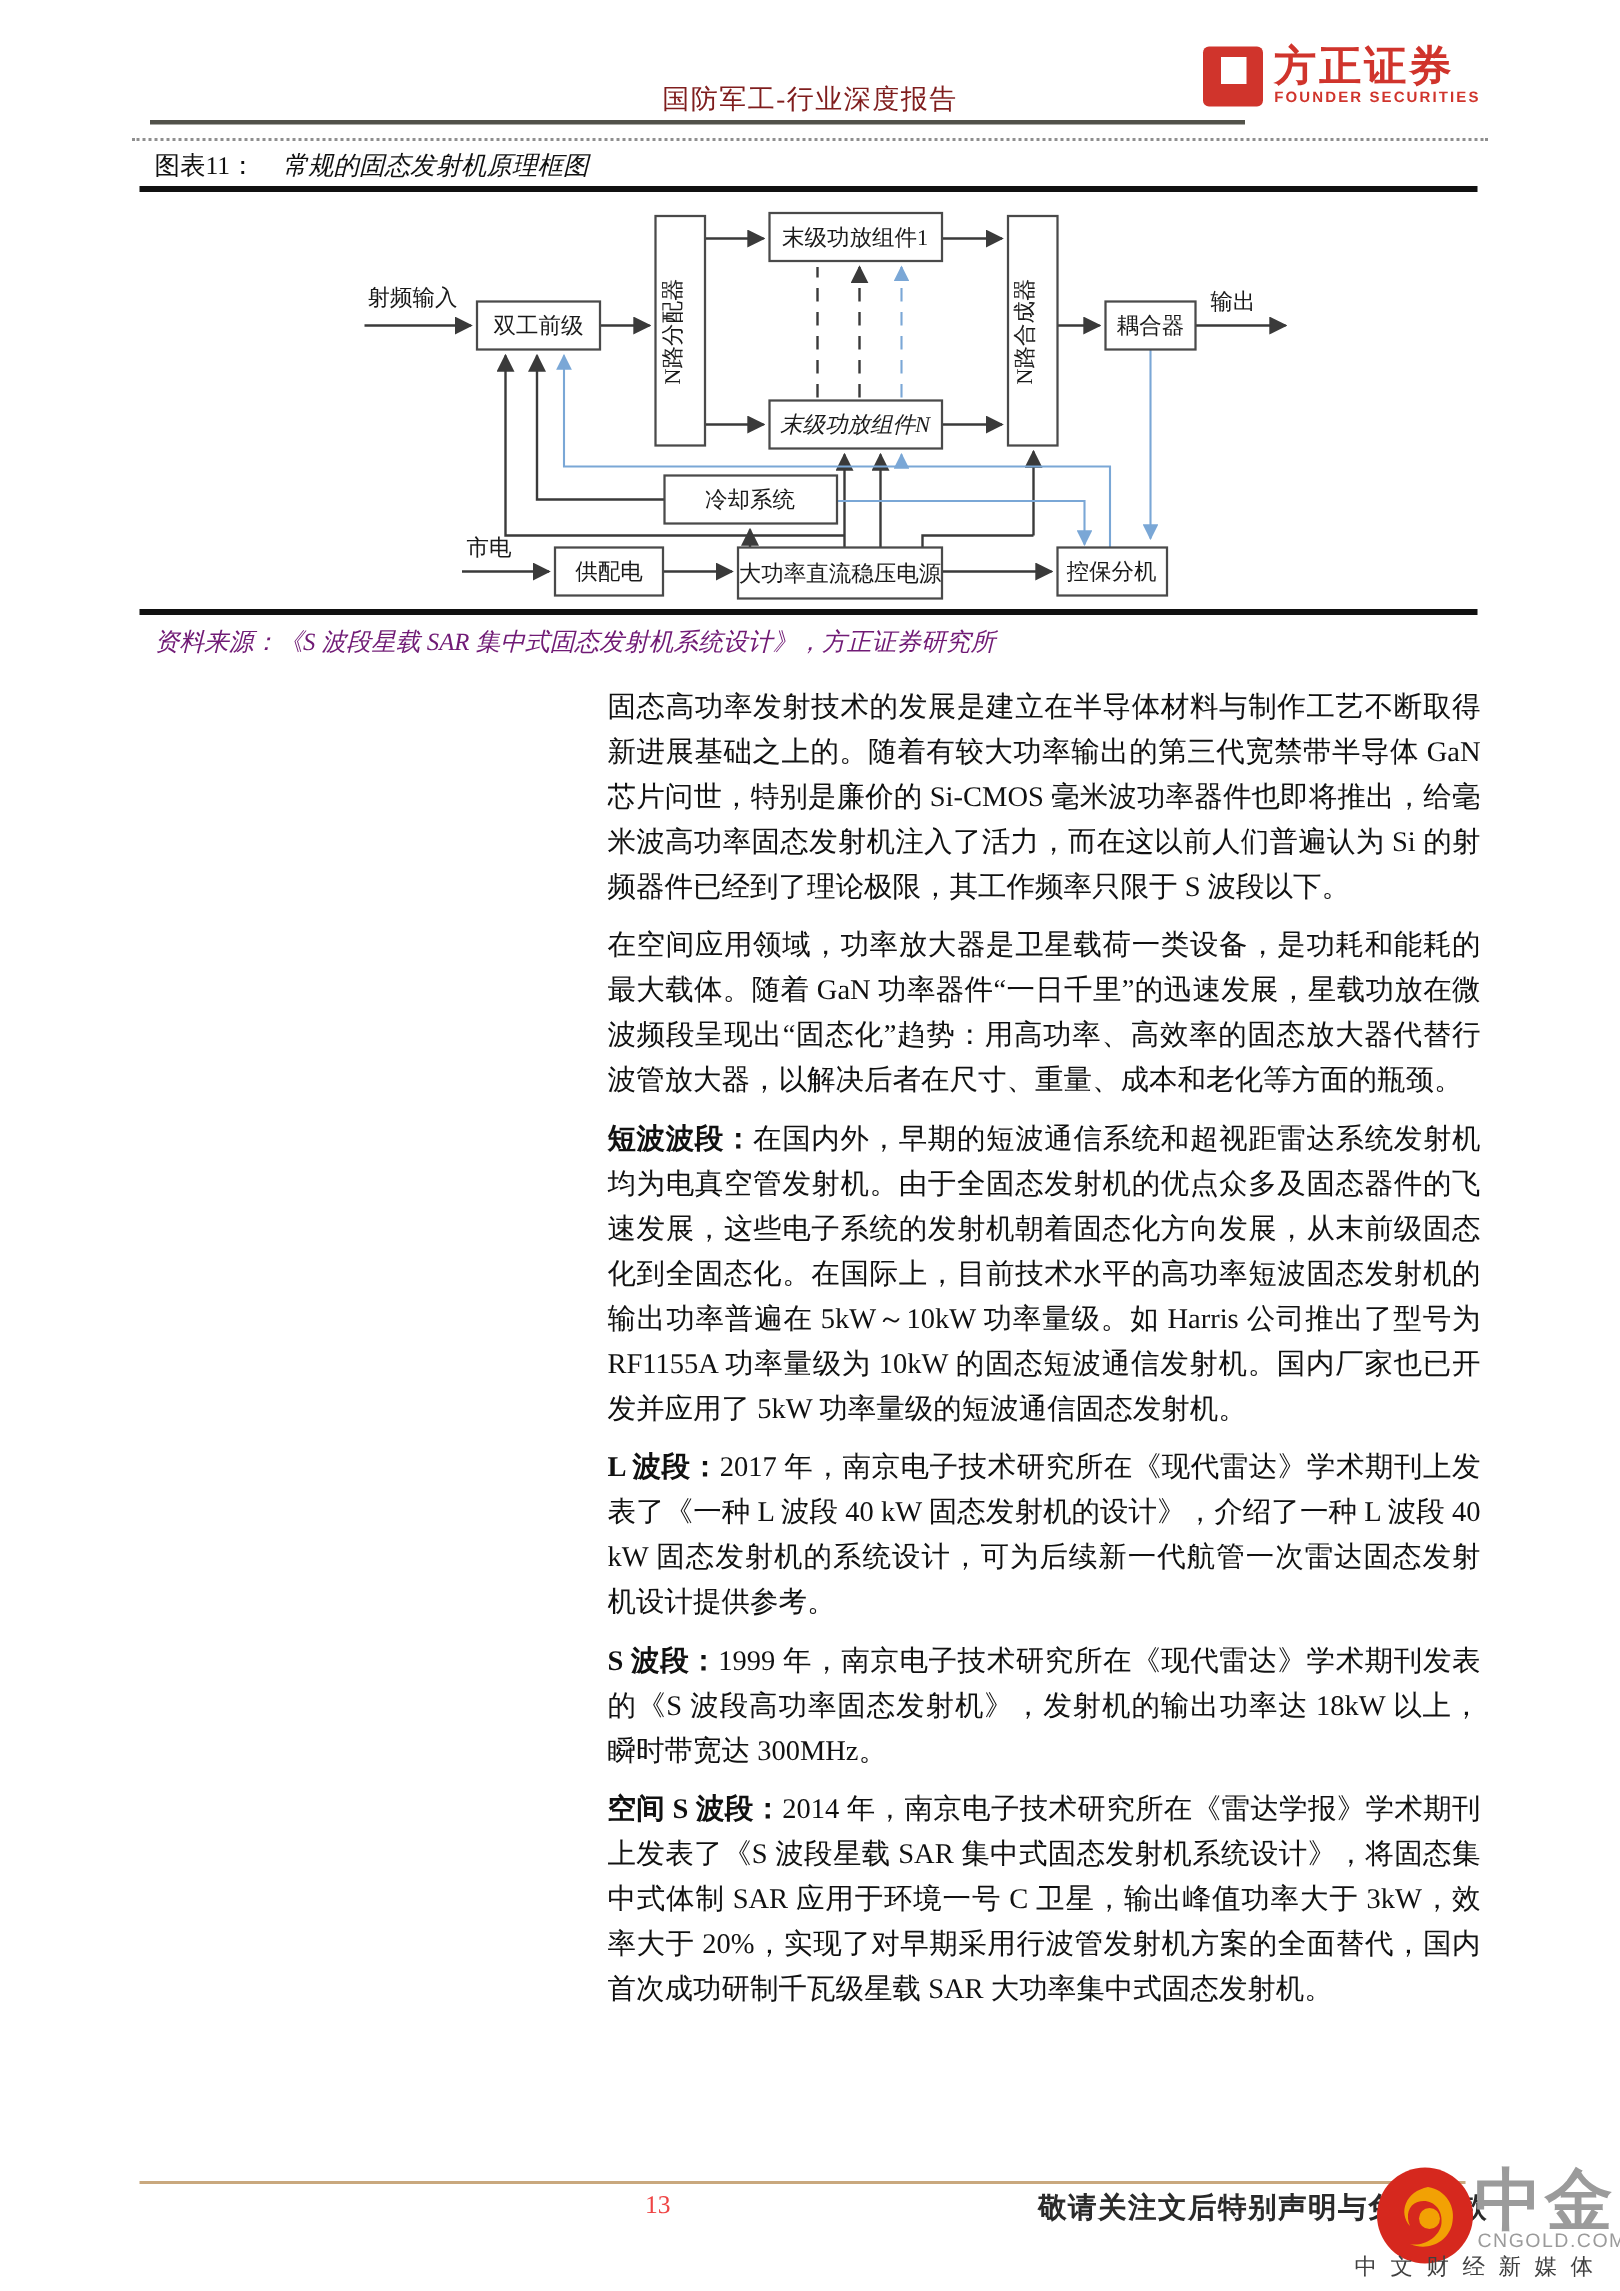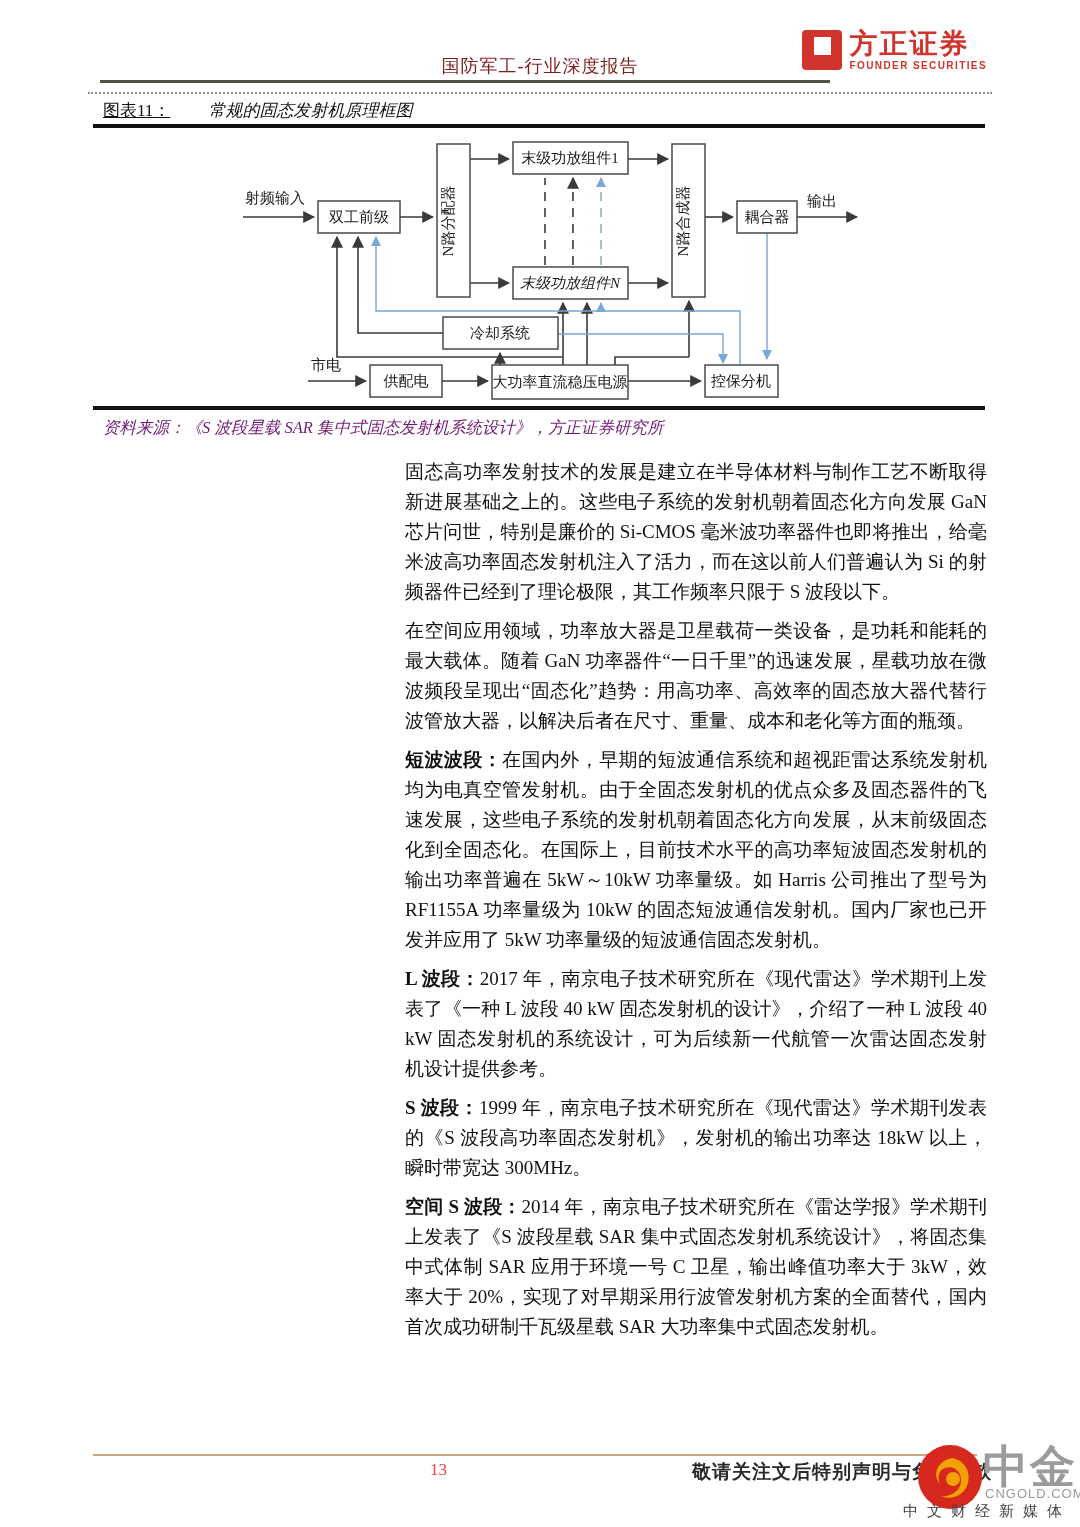--- a/index.html
+++ b/index.html
@@ -4,30 +4,30 @@
 <style>
   html,body{margin:0;padding:0;background:#e8e8e8;}
   .page{position:relative;width:1080px;height:1527px;background:#ffffff;margin:0 auto;
         font-family:"Liberation Serif","DejaVu Serif",serif;color:#1a1a1a;overflow:hidden;}
 
   
   .hdr-title{position:absolute;top:54px;left:0;width:100%;text-align:center;
              font-size:18px;letter-spacing:1px;color:#7f1d1d;}
   .hdr-rule{position:absolute;top:80px;left:100px;width:730px;height:3px;background:#52524a;}
   .dotted-rule{position:absolute;top:92px;left:88px;width:904px;border-top:2px dotted #8f8f8f;}
-  .logo{position:absolute;top:30px;right:93px;display:flex;align-items:flex-start;gap:8px;}
+  .logo{position:absolute;top:30px;right:93px;display:flex;align-items:center;gap:8px;}
   .logo-mark{width:40px;height:40px;background:#d0342c;border-radius:4px;position:relative;}
   .logo-mark::after{content:"";position:absolute;left:12px;top:7px;width:17px;height:18px;background:#fff;}
   .logo-text{display:flex;flex-direction:column;line-height:1;}
   .logo-cn{font-family:"Liberation Sans",sans-serif;font-weight:bold;font-size:28px;color:#d0342c;letter-spacing:2px;}
   .logo-en{font-family:"Liberation Sans",sans-serif;font-weight:bold;font-size:10px;color:#d0342c;letter-spacing:1.4px;margin-top:3px;}
 
   
   .fig-caption{position:absolute;top:99px;left:103px;font-size:17px;color:#111;}
-  .fig-caption .fig-label{margin-right:38px;text-decoration:underline;}
+  .fig-caption .fig-label{margin-right:18px;}
   .fig-caption .fig-title{font-style:italic;}
   .fig-rule-top{position:absolute;top:124px;left:93px;width:892px;height:4px;background:#111;}
   .fig-rule-bot{position:absolute;top:406px;left:93px;width:892px;height:4px;background:#111;}
   .fig-svg{position:absolute;top:129px;left:95px;}
   .fig-source{position:absolute;top:417px;left:103px;font-size:16.5px;font-style:italic;color:#701a75;}
 
   
   .content{position:absolute;top:457px;left:405px;width:582px;height:996px;overflow:hidden;}
   .content h3{margin:0 0 15px 0;font-size:19px;font-weight:bold;color:#111;}
   .content p{margin:0 0 9px 0;font-size:19px;line-height:30px;text-align:justify;color:#111;}
@@ -139,21 +139,21 @@
     <text class="dg-label" x="231" y="241" text-anchor="middle">市电</text>
     <text class="dg-label" x="311" y="257" text-anchor="middle">供配电</text>
     <text class="dg-label" x="465" y="258" text-anchor="middle">大功率直流稳压电源</text>
     <text class="dg-label" x="646" y="257" text-anchor="middle">控保分机</text>
   </svg>
 
   <div class="fig-rule-bot"></div>
   <div class="fig-source">资料来源：《S 波段星载 SAR 集中式固态发射机系统设计》，方正证券研究所</div>
 
   <div class="content">
-    <p><span class="lead"></span><span>固态高功率发射技术的发展是建立在半导体材料与制作工艺不断取得新进展基础之上的。这些电子系统的发射机朝着固态化方向发展 GaN 芯片问世，特别是廉价的 Si-CMOS 毫米波功率器件也即将推出，给毫米波高功率固态发射机注入了活力，而在这以前人们普遍认为 Si 的射频器件已经到了理论极限，其工作频率只限于 S 波段以下。</span></p>
+    <p><span class="lead"></span><span>固态高功率发射技术的发展是建立在半导体材料与制作工艺不断取得新进展基础之上的。随着有较大功率输出的第三代宽禁带半导体 GaN 芯片问世，特别是廉价的 Si-CMOS 毫米波功率器件也即将推出，给毫米波高功率固态发射机注入了活力，而在这以前人们普遍认为 Si 的射频器件已经到了理论极限，其工作频率只限于 S 波段以下。</span></p>
     <p><span class="lead"></span><span>在空间应用领域，功率放大器是卫星载荷一类设备，是功耗和能耗的最大载体。随着 GaN 功率器件“一日千里”的迅速发展，星载功放在微波频段呈现出“固态化”趋势：用高功率、高效率的固态放大器代替行波管放大器，以解决后者在尺寸、重量、成本和老化等方面的瓶颈。</span></p>
     <p><span class="lead">短波波段：</span><span>在国内外，早期的短波通信系统和超视距雷达系统发射机均为电真空管发射机。由于全固态发射机的优点众多及固态器件的飞速发展，这些电子系统的发射机朝着固态化方向发展，从末前级固态化到全固态化。在国际上，目前技术水平的高功率短波固态发射机的输出功率普遍在 5kW～10kW 功率量级。如 Harris 公司推出了型号为 RF1155A 功率量级为 10kW 的固态短波通信发射机。国内厂家也已开发并应用了 5kW 功率量级的短波通信固态发射机。</span></p>
     <p><span class="lead">L 波段：</span><span>2017 年，南京电子技术研究所在《现代雷达》学术期刊上发表了《一种 L 波段 40 kW 固态发射机的设计》，介绍了一种 L 波段 40 kW 固态发射机的系统设计，可为后续新一代航管一次雷达固态发射机设计提供参考。</span></p>
     <p><span class="lead">S 波段：</span><span>1999 年，南京电子技术研究所在《现代雷达》学术期刊发表的《S 波段高功率固态发射机》，发射机的输出功率达 18kW 以上，瞬时带宽达 300MHz。</span></p>
     <p><span class="lead">空间 S 波段：</span><span>2014 年，南京电子技术研究所在《雷达学报》学术期刊上发表了《S 波段星载 SAR 集中式固态发射机系统设计》，将固态集中式体制 SAR 应用于环境一号 C 卫星，输出峰值功率大于 3kW，效率大于 20%，实现了对早期采用行波管发射机方案的全面替代，国内首次成功研制千瓦级星载 SAR 大功率集中式固态发射机。</span></p>
   </div>
 
   <div class="foot-rule"></div>
   <div class="page-num">13</div>
   <div class="disclaimer">敬请关注文后特别声明与免责条款</div>

